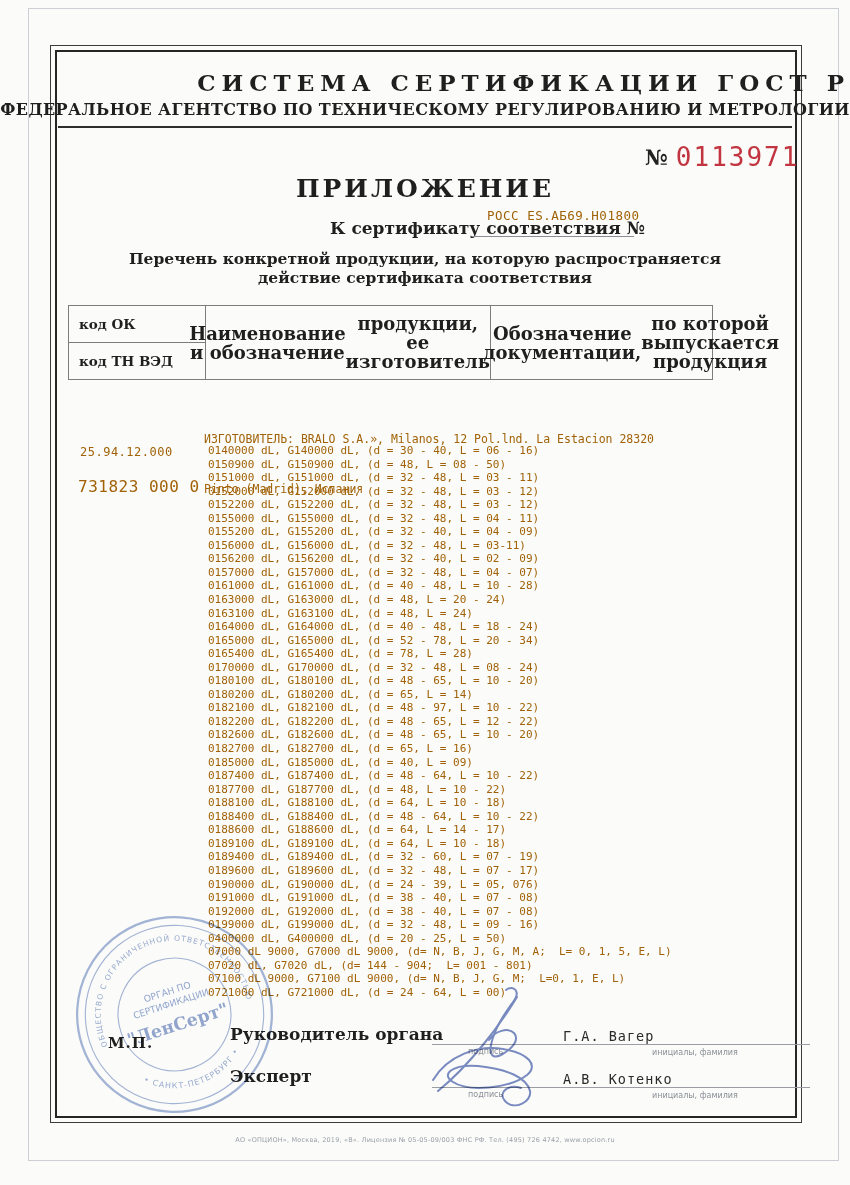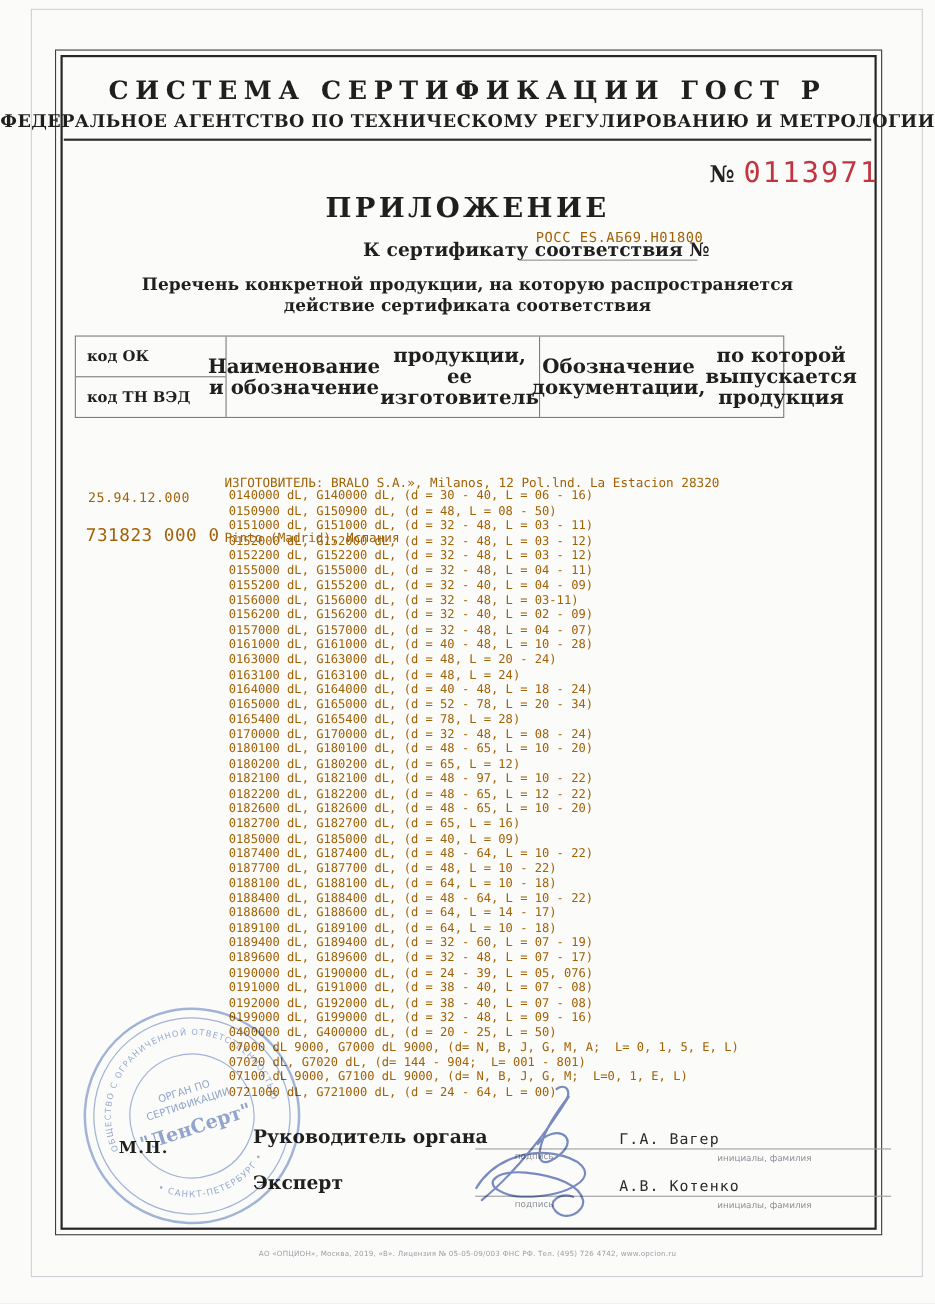--- a/index.html
+++ b/index.html
@@ -7,21 +7,21 @@
     position:relative;width:850px;height:1185px;margin:0 auto;
     background:#fbfbf9;overflow:hidden;
     font-family:"DejaVu Serif", serif;color:#1f1f1f;
   }
   .abs{position:absolute;}
   .paper-edge{left:28px;top:8px;width:809px;height:1151px;border:1px solid #ccd0d5;}
   .frame-outer{left:50px;top:45px;width:750px;height:1076px;border:1.5px solid #3c3c3c;}
   .frame-inner{position:absolute;left:4px;top:4px;right:4px;bottom:4px;border:2.5px solid #262626;}
 
   .center{left:0;right:0;text-align:center;}
-  .doc-title{top:69px;font-size:23px;font-weight:bold;letter-spacing:6px;}
+  .doc-title{top:69px;font-size:23px;font-weight:bold;letter-spacing:6px;text-align:right;}
   .doc-agency{top:100px;font-size:16px;font-weight:bold;letter-spacing:0.4px;}
   .header-rule{left:58px;width:734px;top:126px;border-top:2px solid #2e2e2e;height:0;}
 
   .blank-number{top:142px;left:645px;display:flex;align-items:flex-start;gap:8px;}
   .blank-number .no-sign{font-size:21px;font-weight:bold;color:#222;margin-top:3px;}
   .blank-number .no-digits{
     font-family:"DejaVu Sans Mono", monospace;font-size:26px;letter-spacing:2px;color:#c23540;
   }
 
   .appendix-title{top:174px;font-size:25px;font-weight:bold;letter-spacing:3px;}
@@ -128,21 +128,21 @@
       <div class="product-line">0156200 dL, G156200 dL, (d = 32 - 40, L = 02 - 09)</div>
       <div class="product-line">0157000 dL, G157000 dL, (d = 32 - 48, L = 04 - 07)</div>
       <div class="product-line">0161000 dL, G161000 dL, (d = 40 - 48, L = 10 - 28)</div>
       <div class="product-line">0163000 dL, G163000 dL, (d = 48, L = 20 - 24)</div>
       <div class="product-line">0163100 dL, G163100 dL, (d = 48, L = 24)</div>
       <div class="product-line">0164000 dL, G164000 dL, (d = 40 - 48, L = 18 - 24)</div>
       <div class="product-line">0165000 dL, G165000 dL, (d = 52 - 78, L = 20 - 34)</div>
       <div class="product-line">0165400 dL, G165400 dL, (d = 78, L = 28)</div>
       <div class="product-line">0170000 dL, G170000 dL, (d = 32 - 48, L = 08 - 24)</div>
       <div class="product-line">0180100 dL, G180100 dL, (d = 48 - 65, L = 10 - 20)</div>
-      <div class="product-line">0180200 dL, G180200 dL, (d = 65, L = 12)</div>
+      <div class="product-line">0180200 dL, G180200 dL, (d = 65, L = 14)</div>
       <div class="product-line">0182100 dL, G182100 dL, (d = 48 - 97, L = 10 - 22)</div>
       <div class="product-line">0182200 dL, G182200 dL, (d = 48 - 65, L = 12 - 22)</div>
       <div class="product-line">0182600 dL, G182600 dL, (d = 48 - 65, L = 10 - 20)</div>
       <div class="product-line">0182700 dL, G182700 dL, (d = 65, L = 16)</div>
       <div class="product-line">0185000 dL, G185000 dL, (d = 40, L = 09)</div>
       <div class="product-line">0187400 dL, G187400 dL, (d = 48 - 64, L = 10 - 22)</div>
       <div class="product-line">0187700 dL, G187700 dL, (d = 48, L = 10 - 22)</div>
       <div class="product-line">0188100 dL, G188100 dL, (d = 64, L = 10 - 18)</div>
       <div class="product-line">0188400 dL, G188400 dL, (d = 48 - 64, L = 10 - 22)</div>
       <div class="product-line">0188600 dL, G188600 dL, (d = 64, L = 14 - 17)</div>

